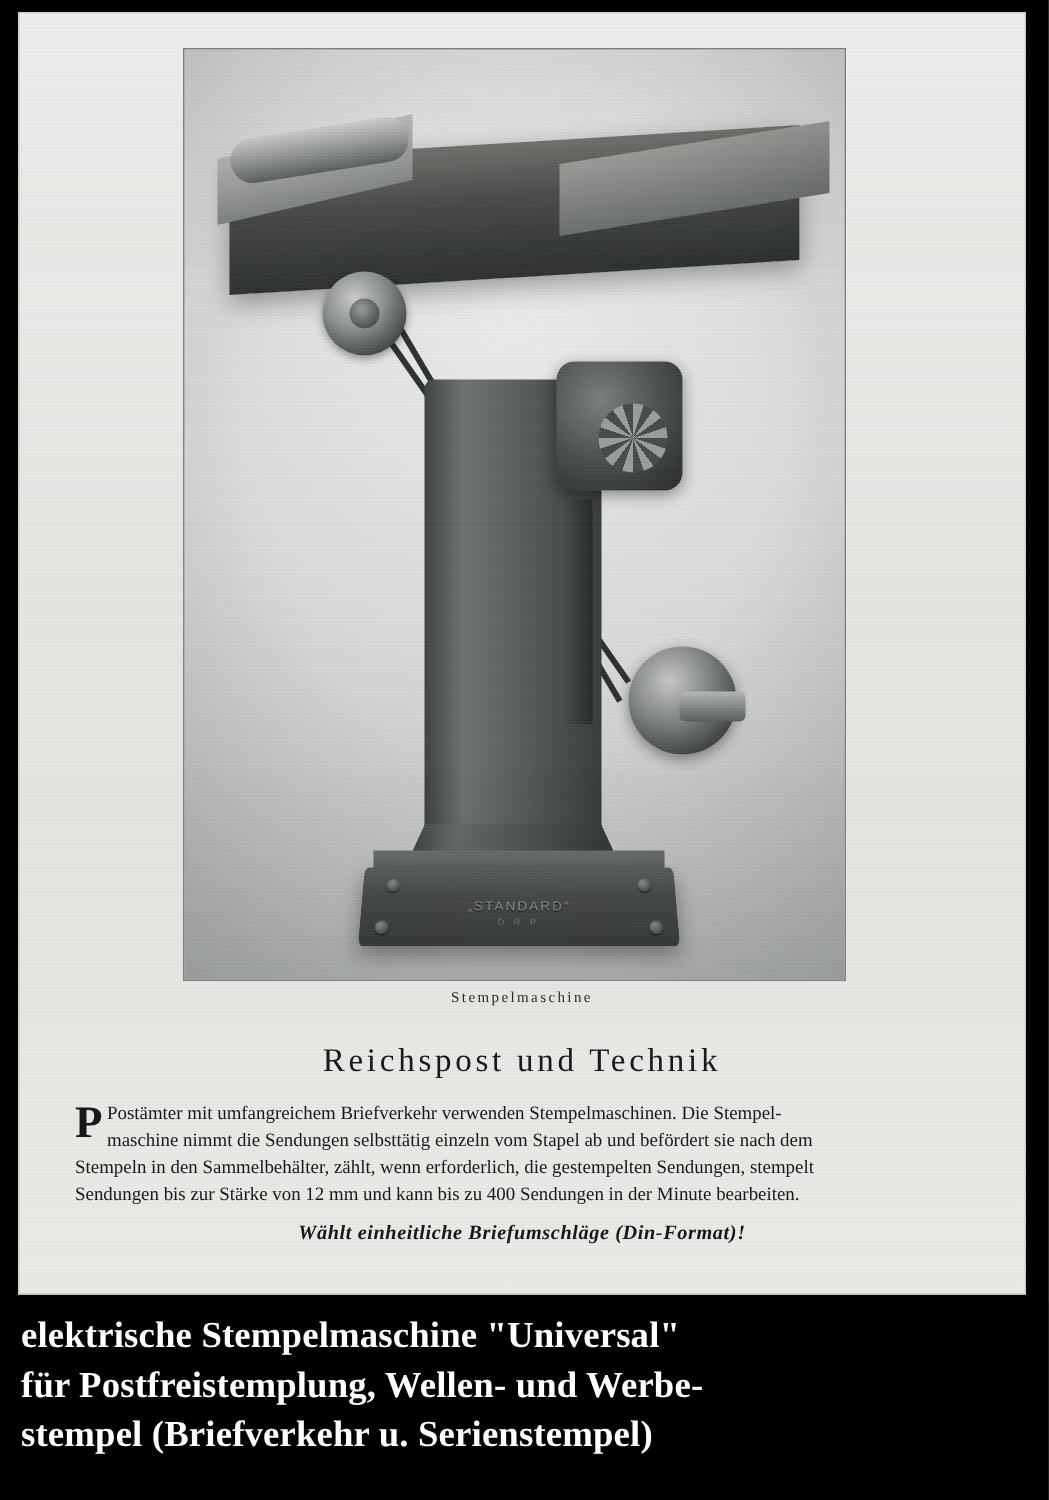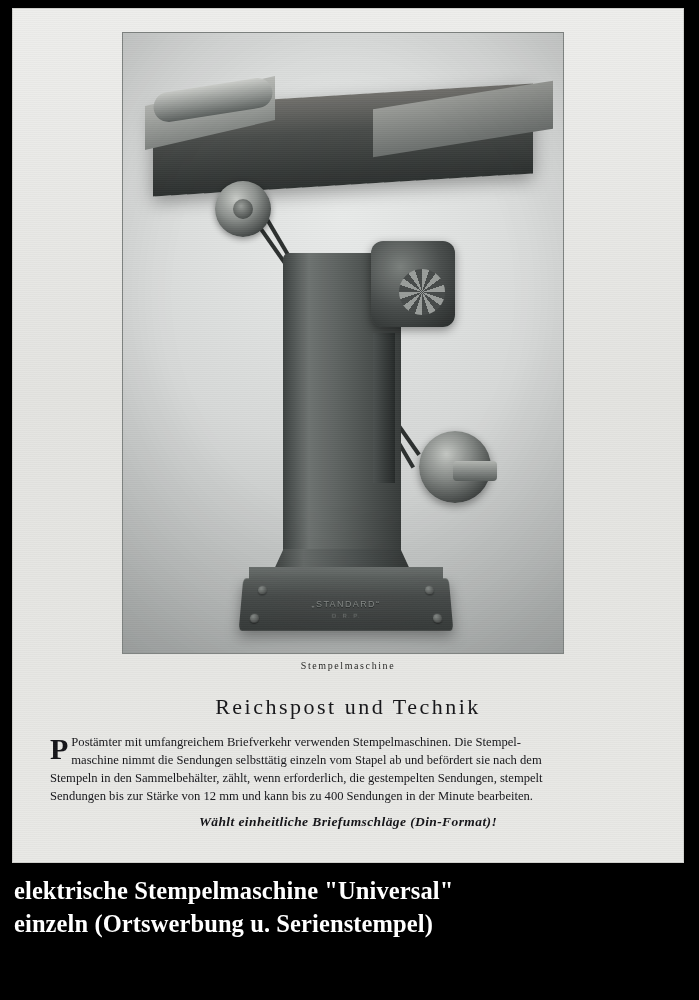--- a/index.html
+++ b/index.html
@@ -391,16 +391,17 @@
       <p>maschine nimmt die Sendungen selbsttätig einzeln vom Stapel ab und befördert sie nach dem</p>
       <p>Stempeln in den Sammelbehälter, zählt, wenn erforderlich, die gestempelten Sendungen, stempelt</p>
       <p>Sendungen bis zur Stärke von 12 mm und kann bis zu 400 Sendungen in der Minute bearbeiten.</p>
     </div>
 
     <div class="slogan">Wählt einheitliche Briefumschläge (Din-Format)!</div>
   </div>
 
   <div class="caption-band">
     <div class="line">elektrische Stempelmaschine "Universal"</div>
-    <div class="line">einzeln (Ortswerbung u. Serienstempel)</div>
+    <div class="line">für Postfreistemplung, Wellen- und Werbe-</div>
+    <div class="line">stempel (Briefverkehr u. Serienstempel)</div>
   </div>
 
 </div>
 
 </body></html>

